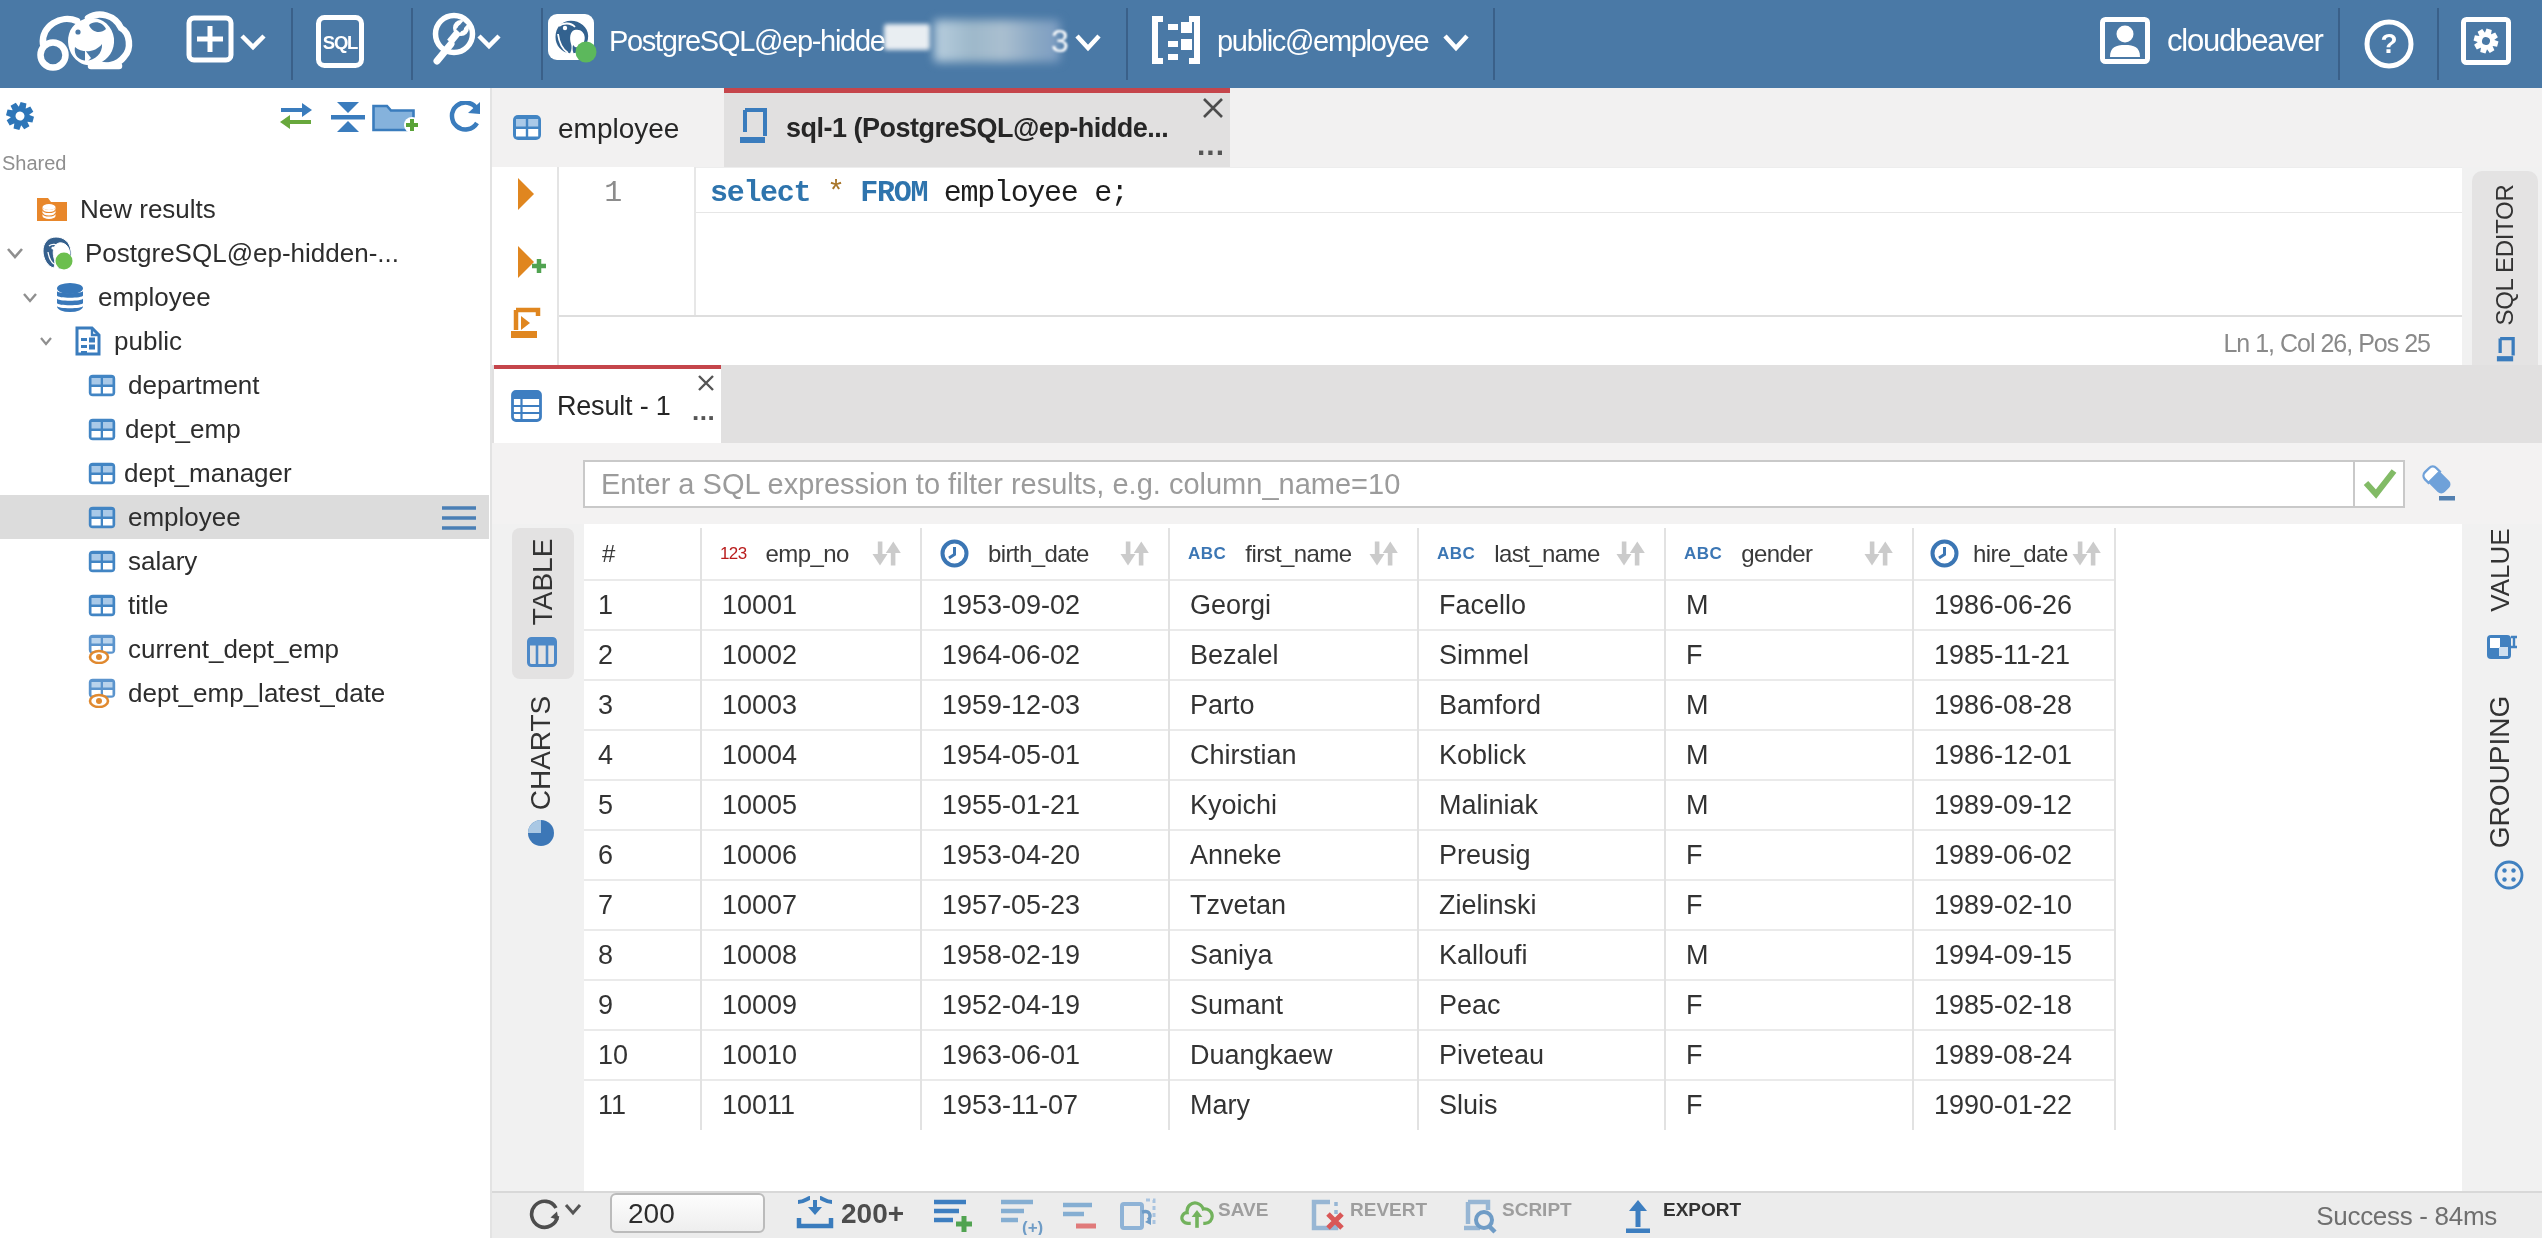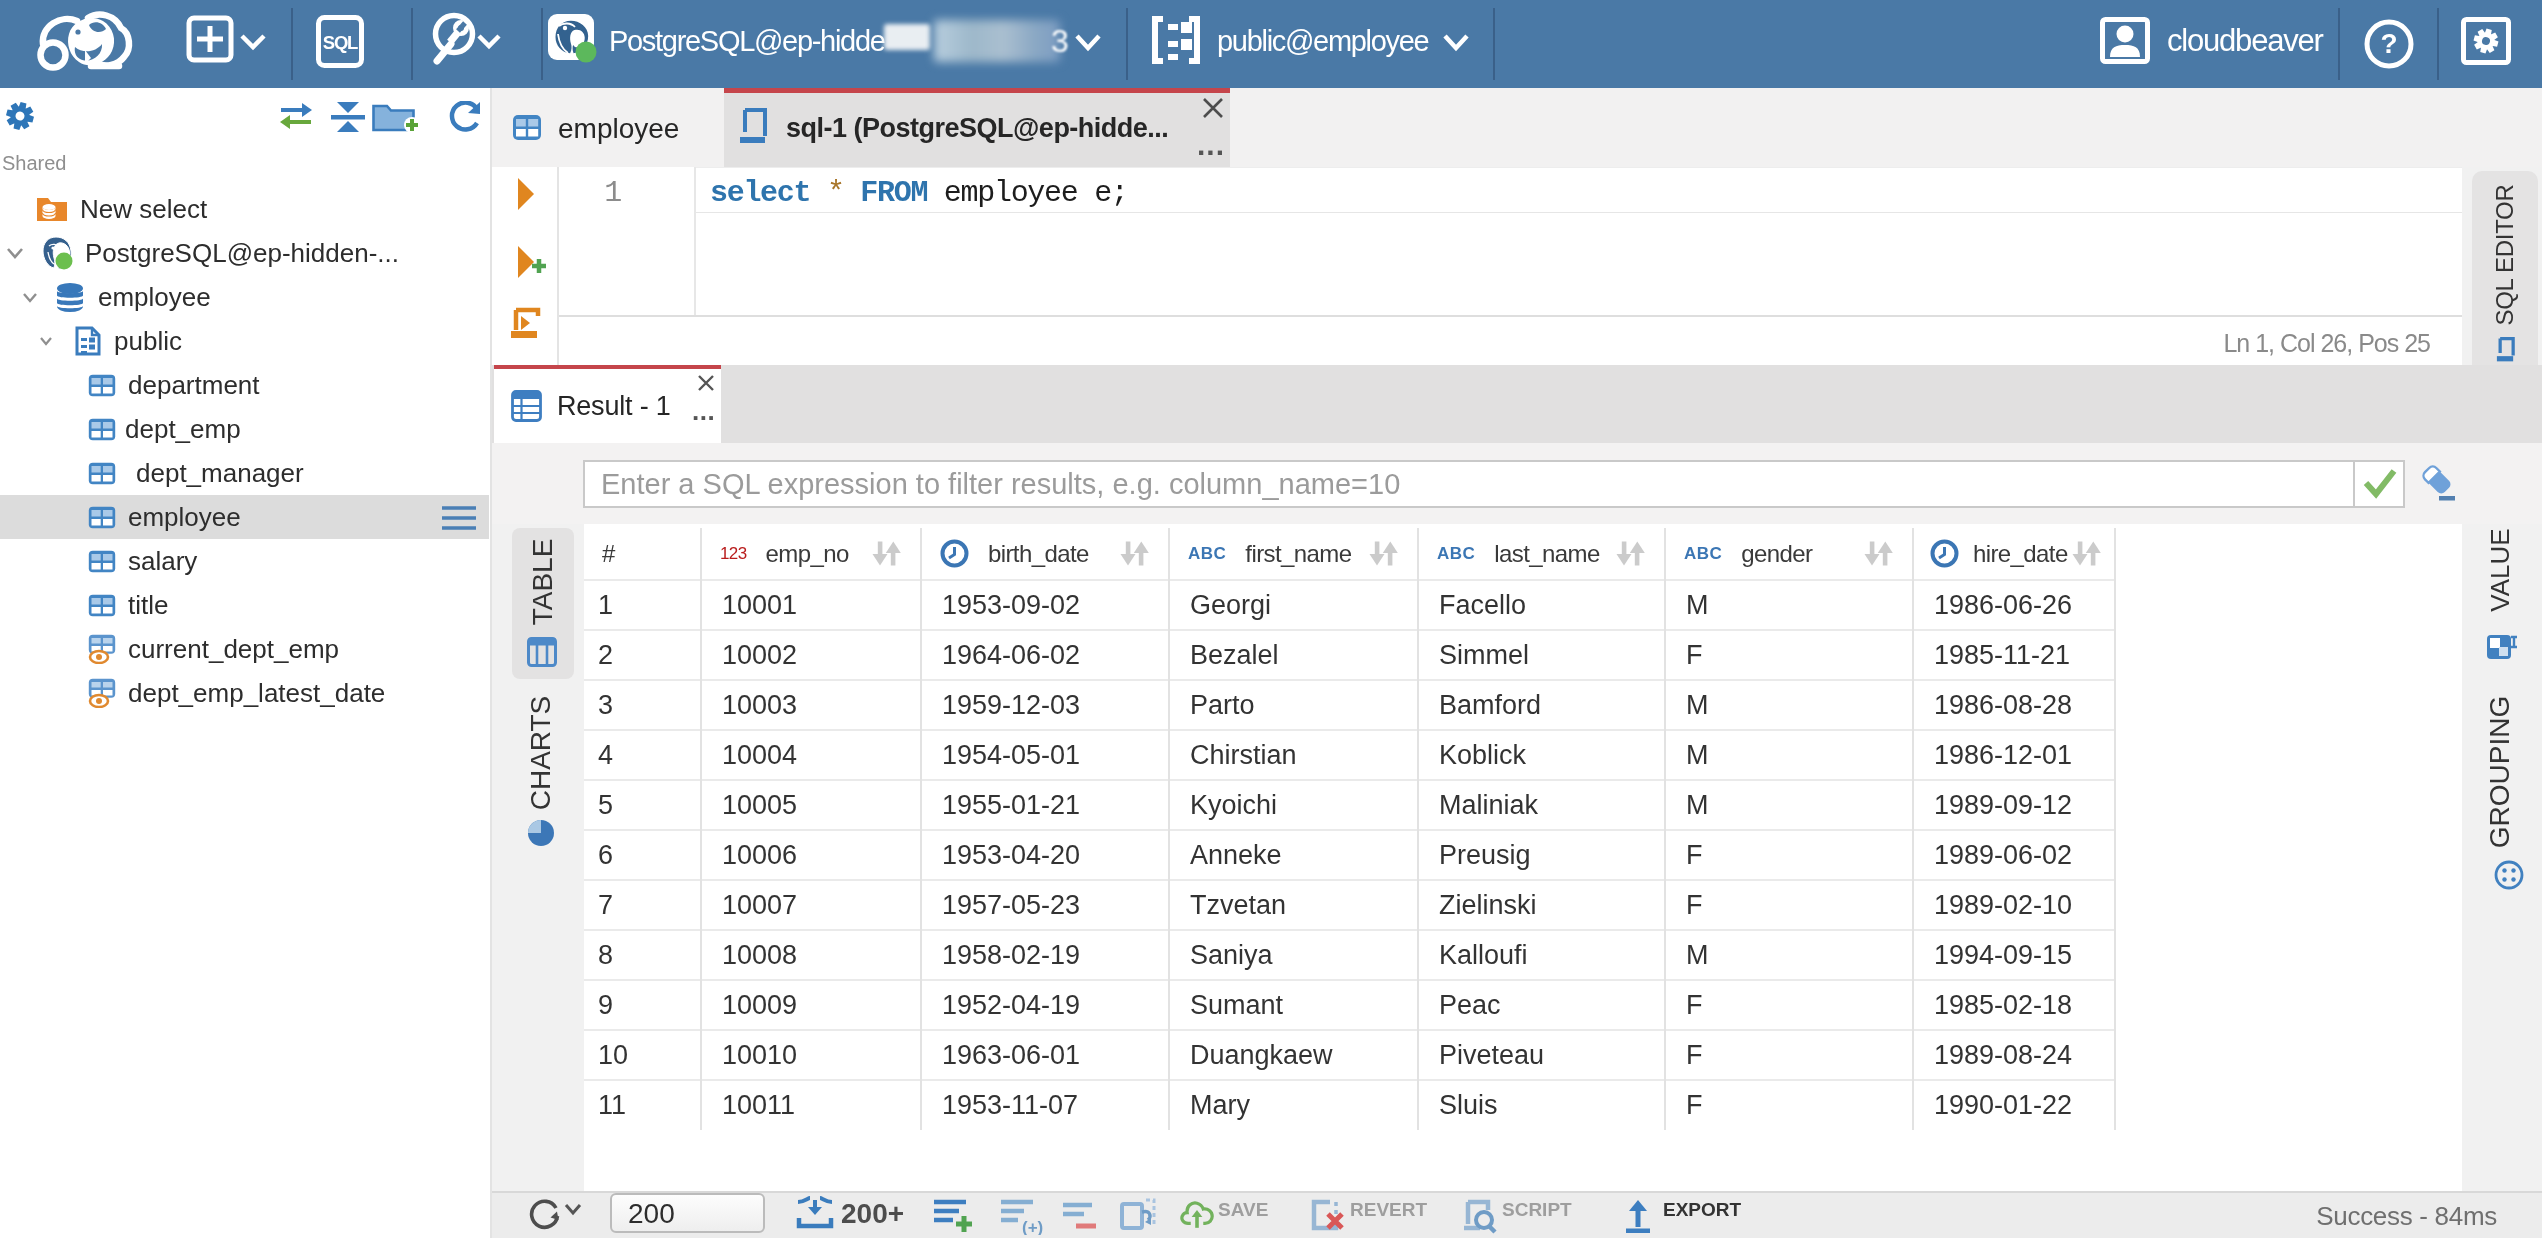--- a/index.html
+++ b/index.html
@@ -197,21 +197,21 @@
 
 <div class="abs trow" style="top:187px">
     <svg style="margin-left:36px" width="32" height="30" viewBox="0 0 32 30">
       <path d="M1 4 H12 L15 8 H31 V27 H1 Z" fill="#e8872b"></path>
       <g fill="#fff">
         <ellipse cx="13" cy="13" rx="6.5" ry="3"></ellipse>
         <path d="M6.5 13 V22 A6.5 3 0 0 0 19.5 22 V13 A6.5 3 0 0 1 6.5 13"></path>
         <path d="M6.5 15.5 A6.5 3 0 0 0 19.5 15.5 M6.5 19 A6.5 3 0 0 0 19.5 19" stroke="#e8872b" stroke-width="1.2" fill="none"></path>
       </g>
     </svg>
-    <span class="txt" style="margin-left:12px">New select</span>
+    <span class="txt" style="margin-left:12px">New results</span>
   </div>
 <div class="abs trow" style="top:231px">
     <svg style="margin-left:6px" width="18" height="12" viewBox="0 0 18 12">
       <path d="M2 2 L9 10 L16 2" fill="none" stroke="#8f8f8f" stroke-width="2.6"></path>
     </svg>
     <svg style="margin-left:16px" width="34" height="34" viewBox="0 0 34 34">
       <path fill="#35608d" stroke="#fff" stroke-width="1" d="M16 1 C8 1 3 7 3 15 C3 23 8 31 14 32 C15 28 15 25 14 22 C12 15 14 8 19 7 C24 6 29 10 29.5 16 C30 22 27 28 22 29 C20.5 29.3 19.5 29 18.5 27.5 C18 30 18.2 31.5 19 33 C26 32.5 32 25 31 15 C30 6 24 1 16 1 Z"></path>
       <path fill="none" stroke="#fff" stroke-width="1.3" d="M9 10 C12 7.5 17 8 19 11 M8 16 C9 22 11 26 14 28"></path>
       <circle cx="13" cy="12" r="1.6" fill="#fff"></circle>
       <circle cx="24" cy="25" r="8.5" fill="#6cbf4e"></circle>
@@ -270,21 +270,21 @@
     <span class="txt" style="margin-left:9px">dept_emp</span>
   </div>
 <div class="abs trow" style="top:451px">
     <svg class="ticon" style="margin-left:88px" width="28" height="23" viewBox="0 0 28 23">
       <rect x="0.8" y="0.8" width="26.4" height="21.4" rx="4" fill="#4285c4"></rect>
       <rect x="3.5" y="4" width="9.2" height="6.5" fill="#a9c9e8"></rect>
       <rect x="15" y="4" width="9.5" height="6.5" fill="#a9c9e8"></rect>
       <rect x="3.5" y="13" width="9.2" height="6.5" fill="#fff"></rect>
       <rect x="15" y="13" width="9.5" height="6.5" fill="#fff"></rect>
     </svg>
-    <span class="txt" style="margin-left:20px">dept_manager</span>
+    <span class="txt" style="margin-left:8px">dept_manager</span>
   </div>
 <div class="abs trow" style="top:495px">
     <svg class="ticon" style="margin-left:88px" width="28" height="23" viewBox="0 0 28 23">
       <rect x="0.8" y="0.8" width="26.4" height="21.4" rx="4" fill="#4285c4"></rect>
       <rect x="3.5" y="4" width="9.2" height="6.5" fill="#a9c9e8"></rect>
       <rect x="15" y="4" width="9.5" height="6.5" fill="#a9c9e8"></rect>
       <rect x="3.5" y="13" width="9.2" height="6.5" fill="#fff"></rect>
       <rect x="15" y="13" width="9.5" height="6.5" fill="#fff"></rect>
     </svg>
     <span class="txt" style="margin-left:12px">employee</span>

